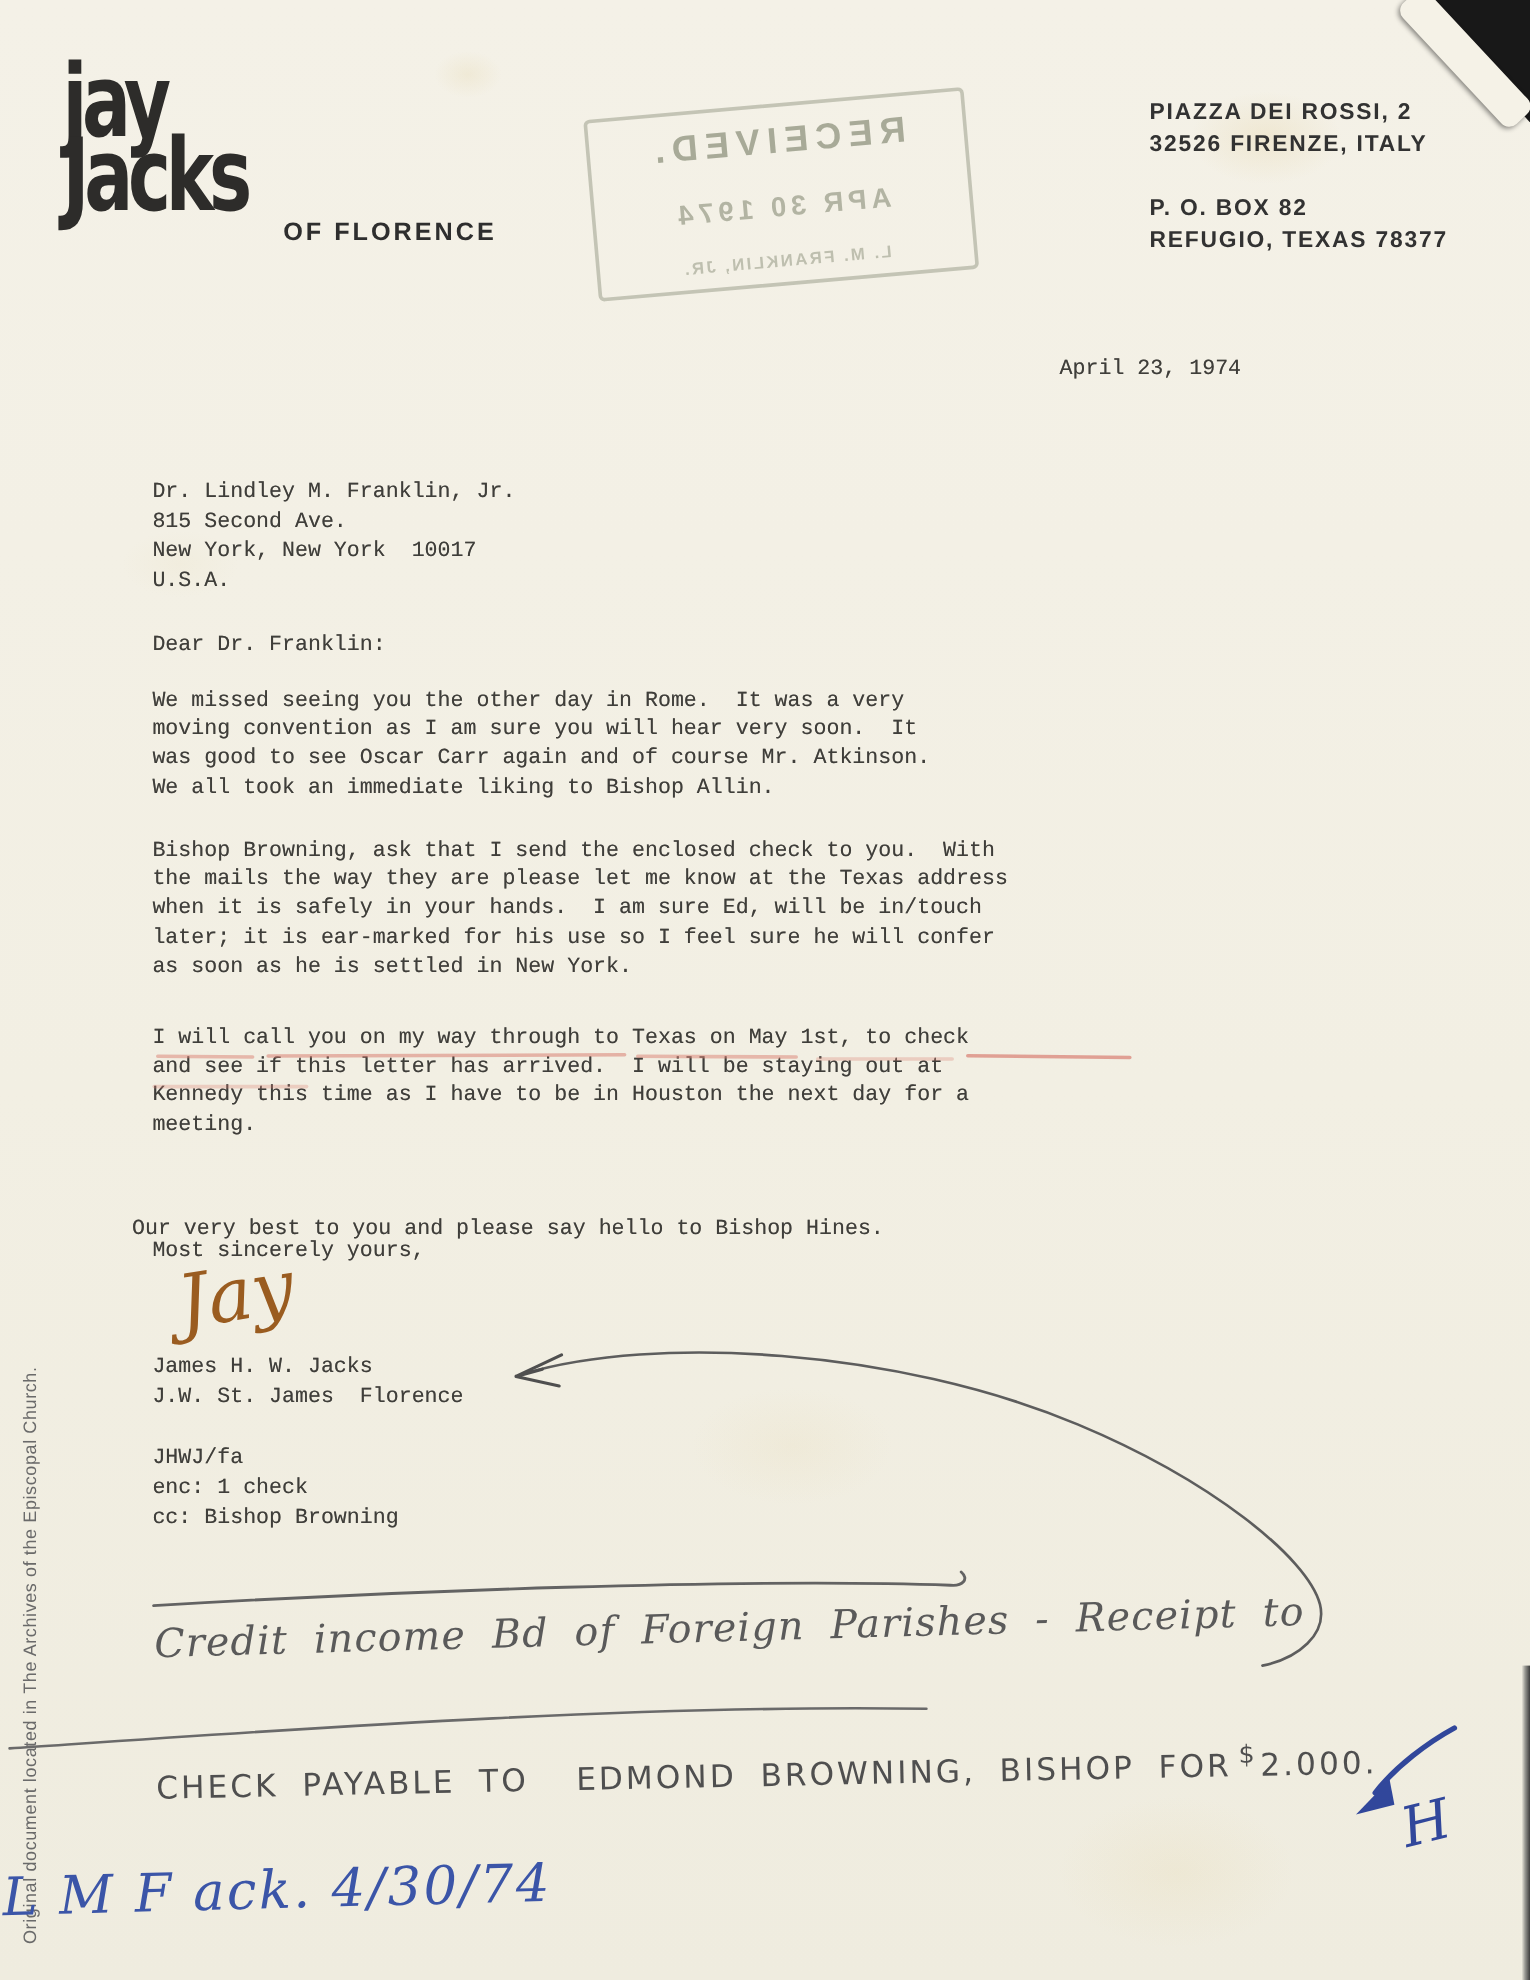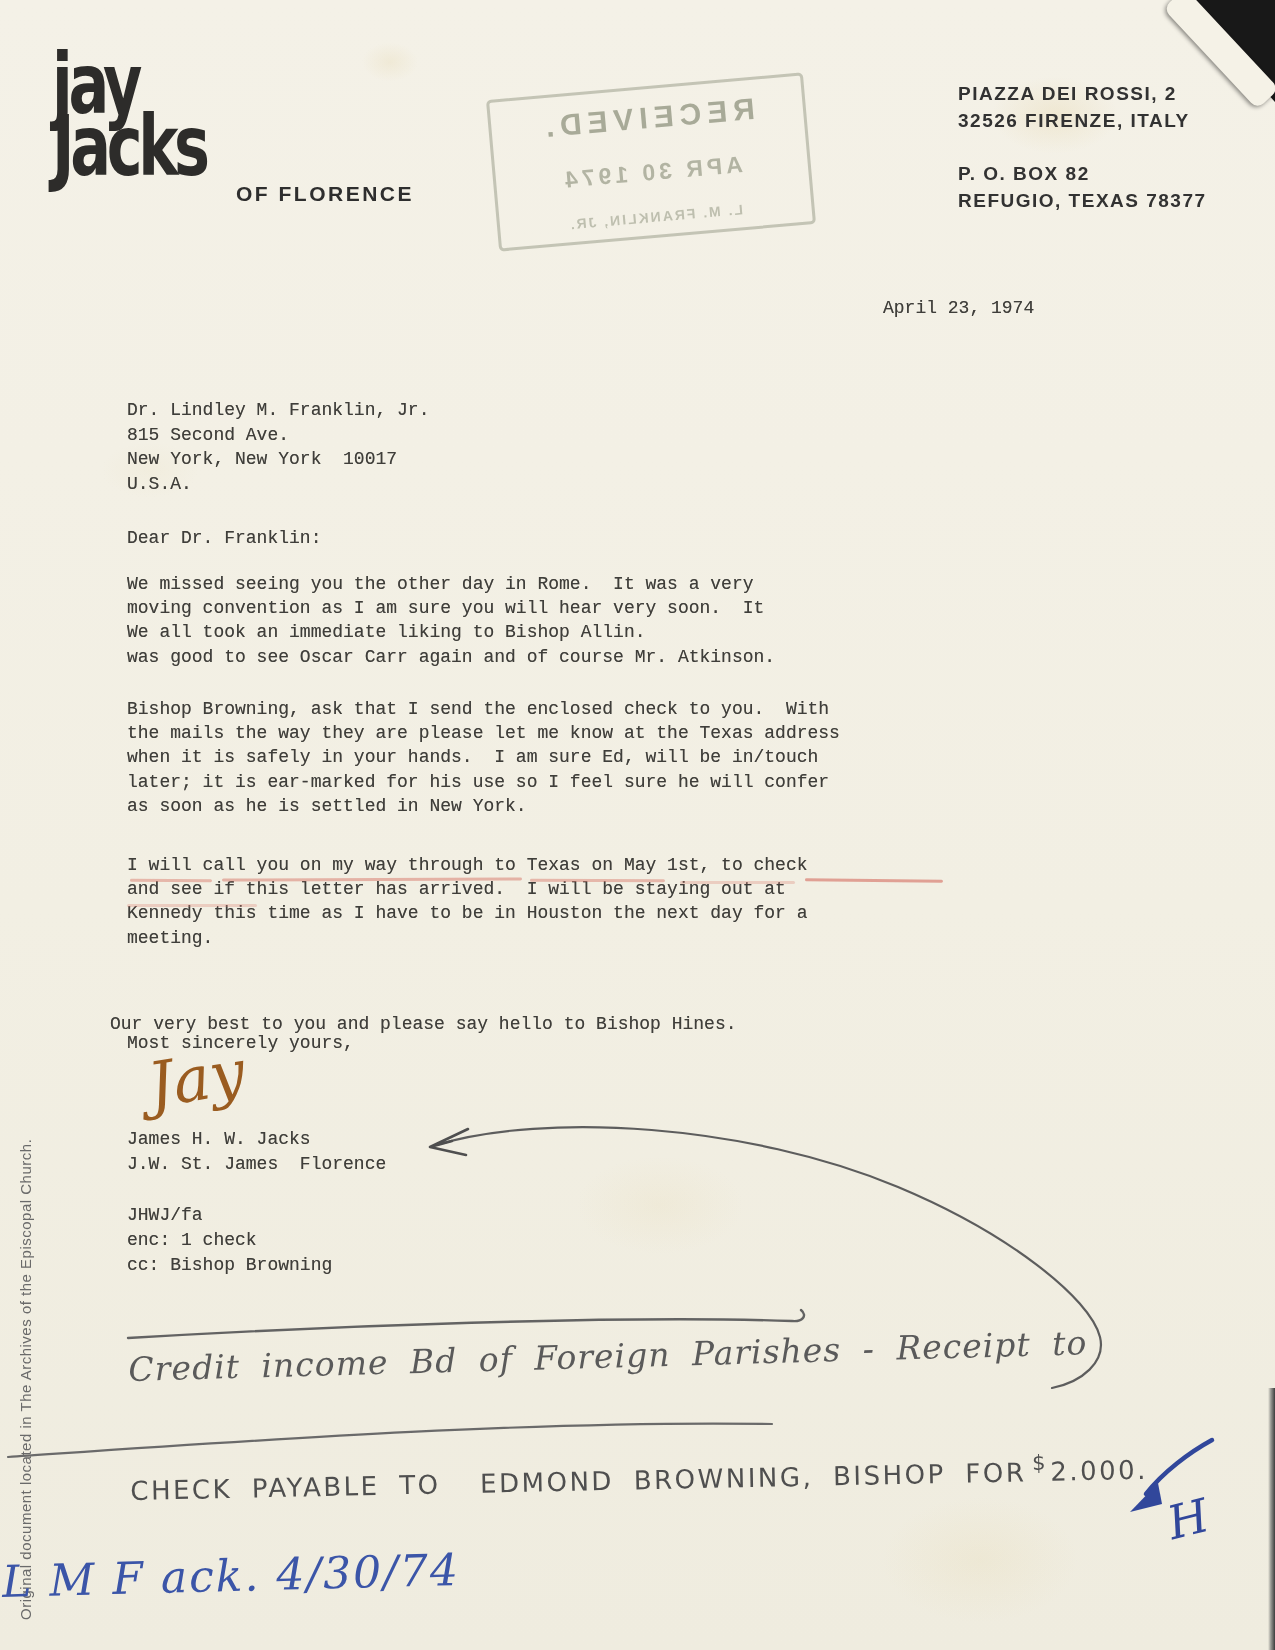--- a/index.html
+++ b/index.html
@@ -95,21 +95,21 @@
     </div>
   <div class="abs lh-addr addr-texas">
       <div>P. O. BOX 82</div>
       <div>REFUGIO, TEXAS 78377</div>
     </div>
 
   <div class="abs tw" style="left:883px;top:296px;">April 23, 1974</div>
   <div class="abs tw" style="left:127px;top:398px;line-height:24.6px;"><div>Dr. Lindley M. Franklin, Jr.</div><div>815 Second Ave.</div><div>New York, New York  10017</div><div>U.S.A.</div></div>
   <div class="abs tw" style="left:127px;top:526px;">Dear Dr. Franklin:</div>
 
-  <div class="abs tw" style="left:127px;top:572px;"><div>We missed seeing you the other day in Rome.  It was a very</div><div>moving convention as I am sure you will hear very soon.  It</div><div>We all took an immediate liking to Bishop Allin.</div><div>was good to see Oscar Carr again and of course Mr. Atkinson.</div></div>
+  <div class="abs tw" style="left:127px;top:572px;"><div>We missed seeing you the other day in Rome.  It was a very</div><div>moving convention as I am sure you will hear very soon.  It</div><div>was good to see Oscar Carr again and of course Mr. Atkinson.</div><div>We all took an immediate liking to Bishop Allin.</div></div>
   <div class="abs tw" style="left:127px;top:697px;"><div>Bishop Browning, ask that I send the enclosed check to you.  With</div><div>the mails the way they are please let me know at the Texas address</div><div>when it is safely in your hands.  I am sure Ed, will be in/touch</div><div>later; it is ear-marked for his use so I feel sure he will confer</div><div>as soon as he is settled in New York.</div></div>
   <div class="abs tw" style="left:127px;top:853px;"><div>I will call you on my way through to Texas on May 1st, to check</div><div>and see if this letter has arrived.  I will be staying out at</div><div>Kennedy this time as I have to be in Houston the next day for a</div><div>meeting.</div></div>
   <div class="abs tw" style="left:110px;top:980px;margin-top:32px;"><div>Our very best to you and please say hello to Bishop Hines.</div></div>
 
   <div class="redline" style="left:130px;top:879px;width:82px;opacity:.5;transform:rotate(.4deg);"></div>
   <div class="redline" style="left:222px;top:878px;width:300px;opacity:.55;transform:rotate(-.2deg);"></div>
   <div class="redline" style="left:530px;top:879px;width:135px;opacity:.5;transform:rotate(.3deg);"></div>
   <div class="redline" style="left:680px;top:881px;width:115px;opacity:.3;"></div>
   <div class="redline" style="left:805px;top:879px;width:138px;opacity:.7;transform:rotate(.6deg);"></div>
   <div class="redline" style="left:127px;top:904px;width:130px;opacity:.3;"></div>

